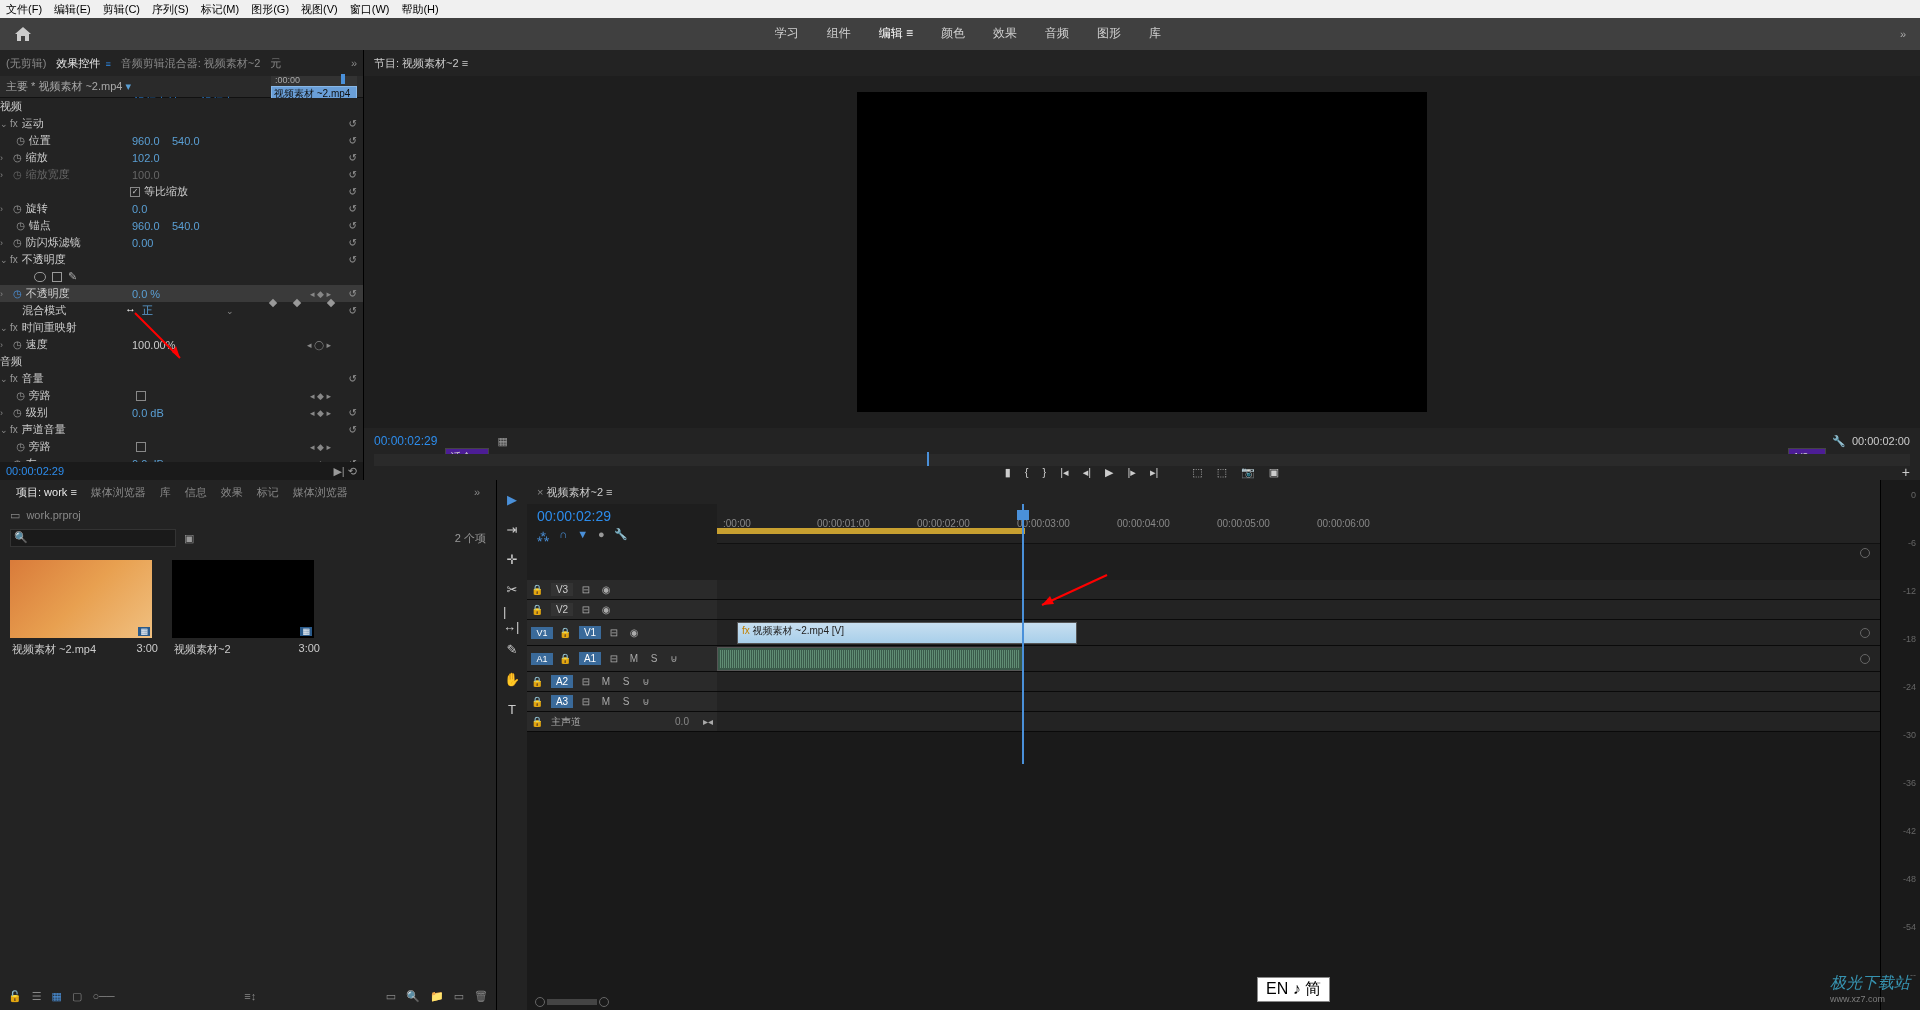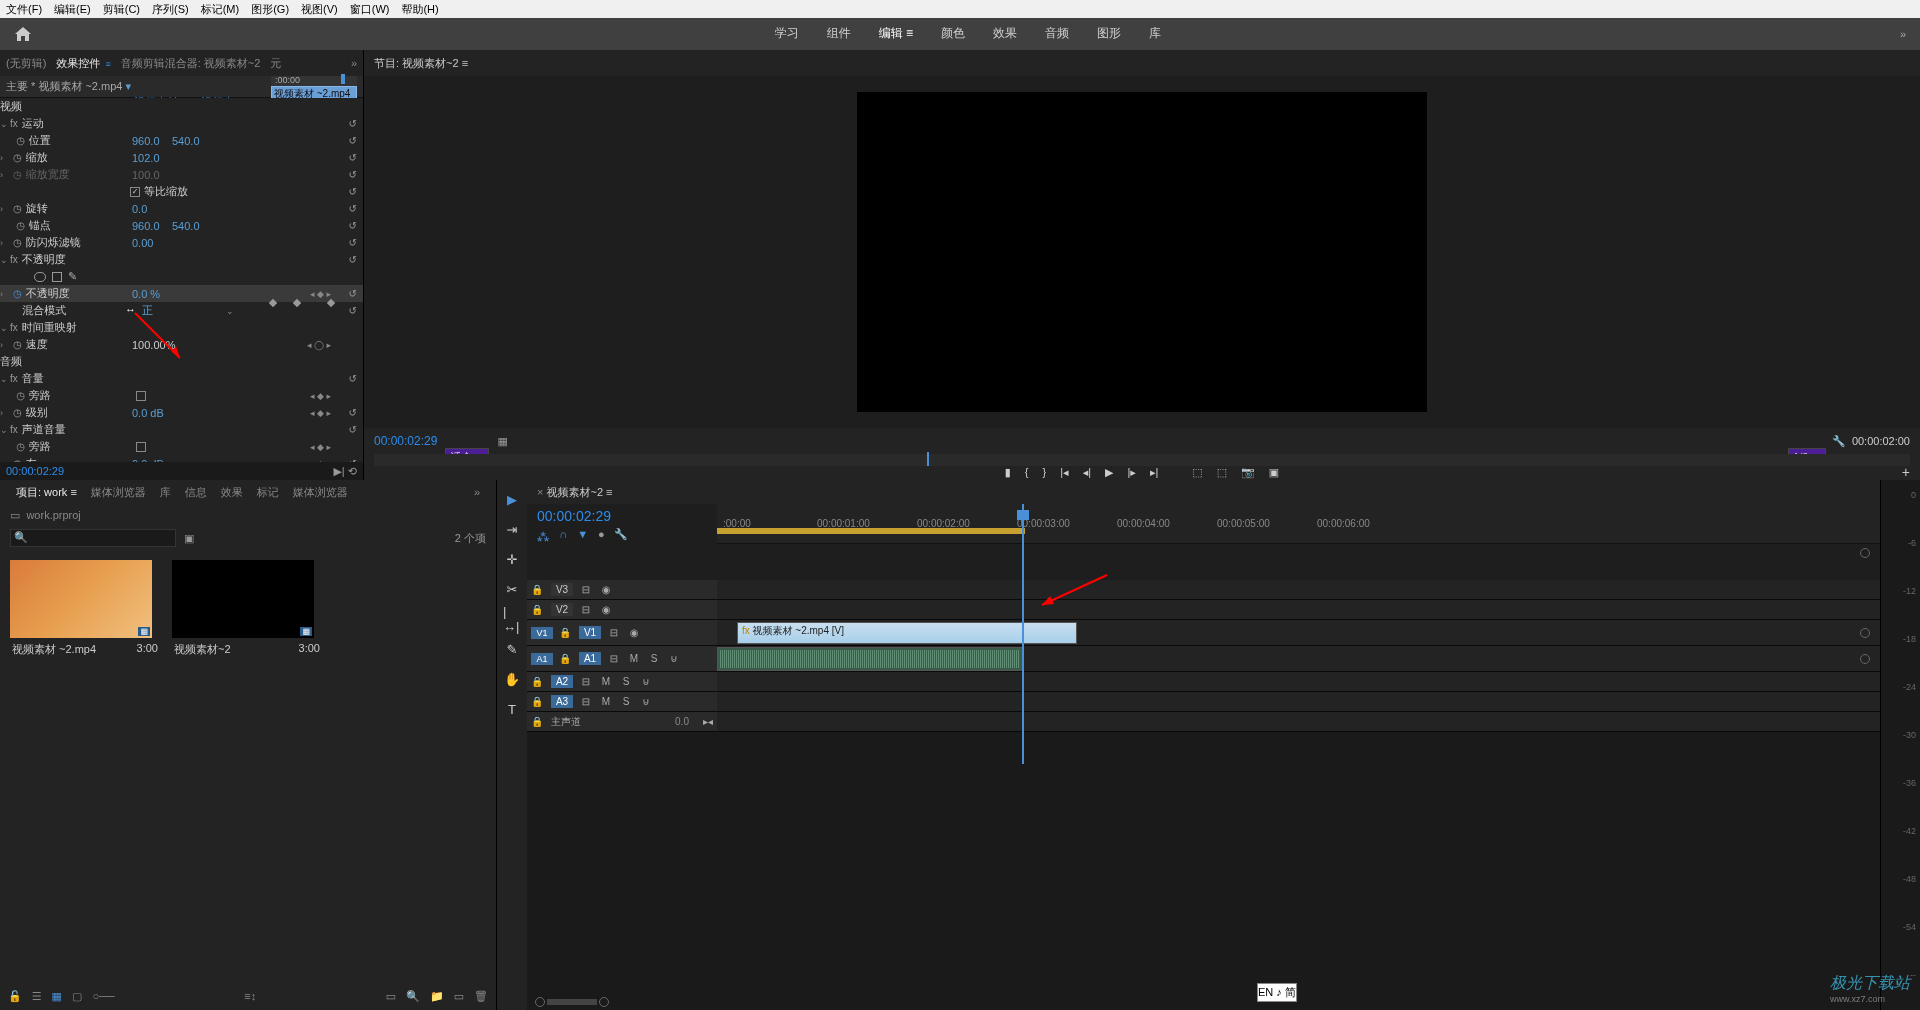--- a/index.html
+++ b/index.html
@@ -100,21 +100,21 @@
 .tc-row.tall { height:26px; }
 .vclip { position:absolute; top:2px; left:0; width:340px; height:22px; background:linear-gradient(#c8dff0,#a8cfea); border:1px solid #555; font-size:10px; color:#222; padding:1px 4px; overflow:hidden;margin-left:20px; }
 .aclip { position:absolute; top:1px; left:0; width:306px; height:24px; background:#3a5a4a; border:1px solid #555; }
 .aclip .wave { position:absolute; inset:2px; background:repeating-linear-gradient(90deg,#7ab090 0 1px,transparent 1px 2px); opacity:0.6; }
 .tl-scroll { height:16px; background:#1a1a1a; display:flex; align-items:center; padding:0 8px; }
 .circle { width:10px; height:10px; border:1px solid #666; border-radius:50%; }
 
 .audio-meter { width:40px; background:#1a1a1a; border-left:1px solid #000; position:relative; }
 .meter-scale { position:absolute; right:4px; top:10px; bottom:30px; display:flex; flex-direction:column; justify-content:space-between; font-size:9px; color:#666; text-align:right; }
 
-.ime { position:absolute; bottom:8px; left:1257px; background:#fff; color:#000; padding:1px 0; font-size:11px; border:1px solid #888; }
+.ime { position:absolute; bottom:8px; left:1257px; background:#fff; color:#000; padding:1px 8px; font-size:16px; border:1px solid #888; }
 .watermark { position:absolute; bottom:6px; right:10px; color:#3aa0c0; font-size:16px; font-style:italic; opacity:0.9; }
 .watermark small { display:block; color:#888; font-size:9px; font-style:normal; }
 
 svg { display:block; }
 </style>
 </head>
 <body>
 
 <div class="menubar">
   <span>文件(F)</span>

